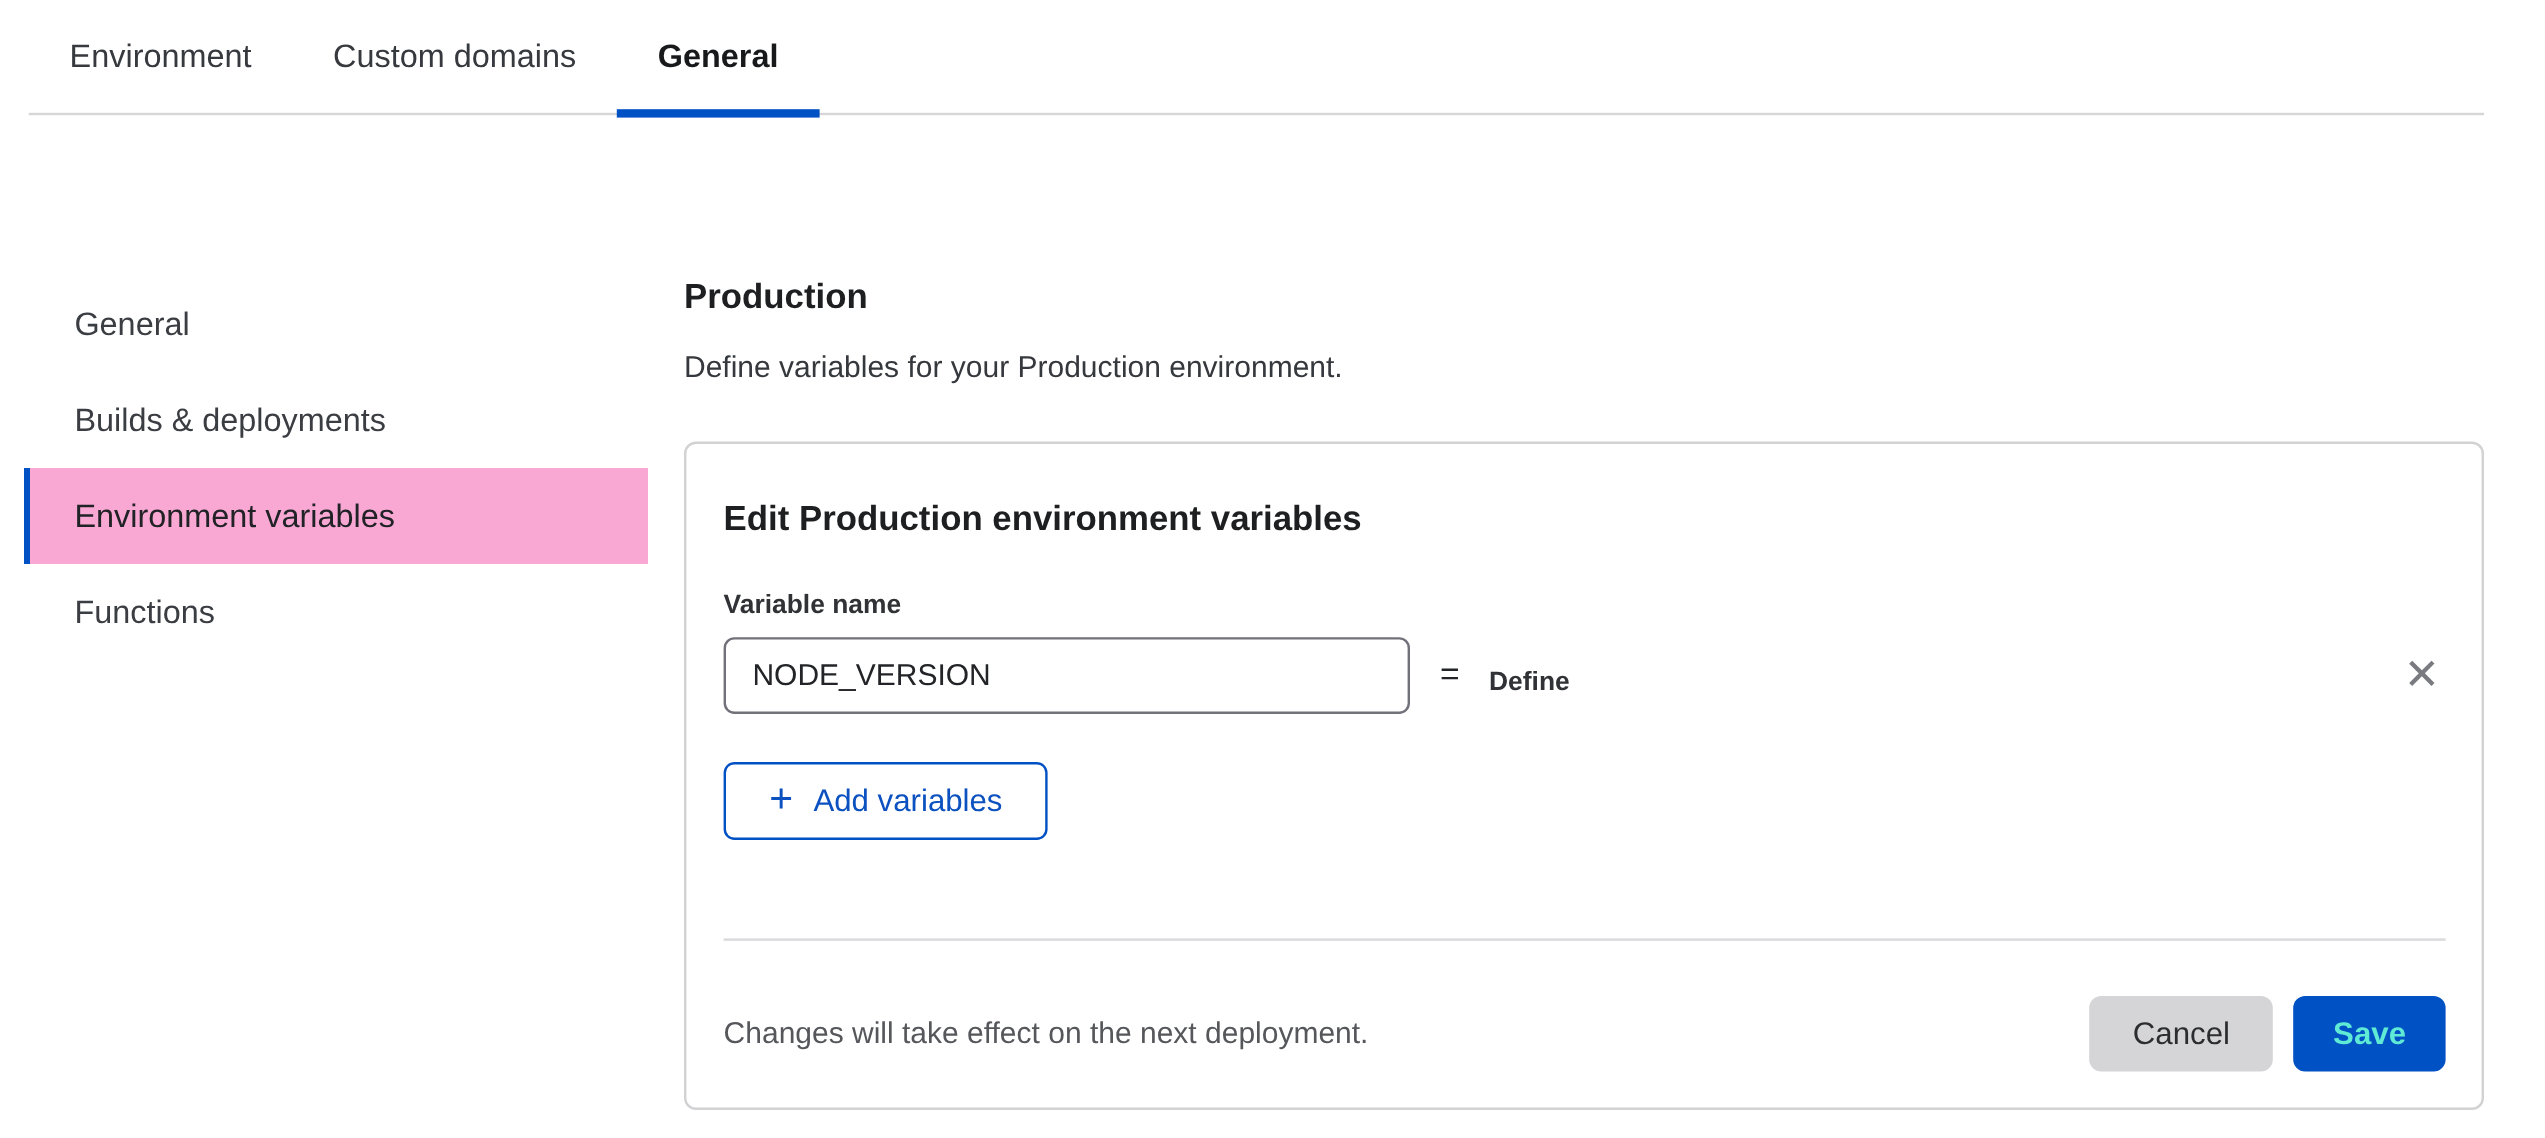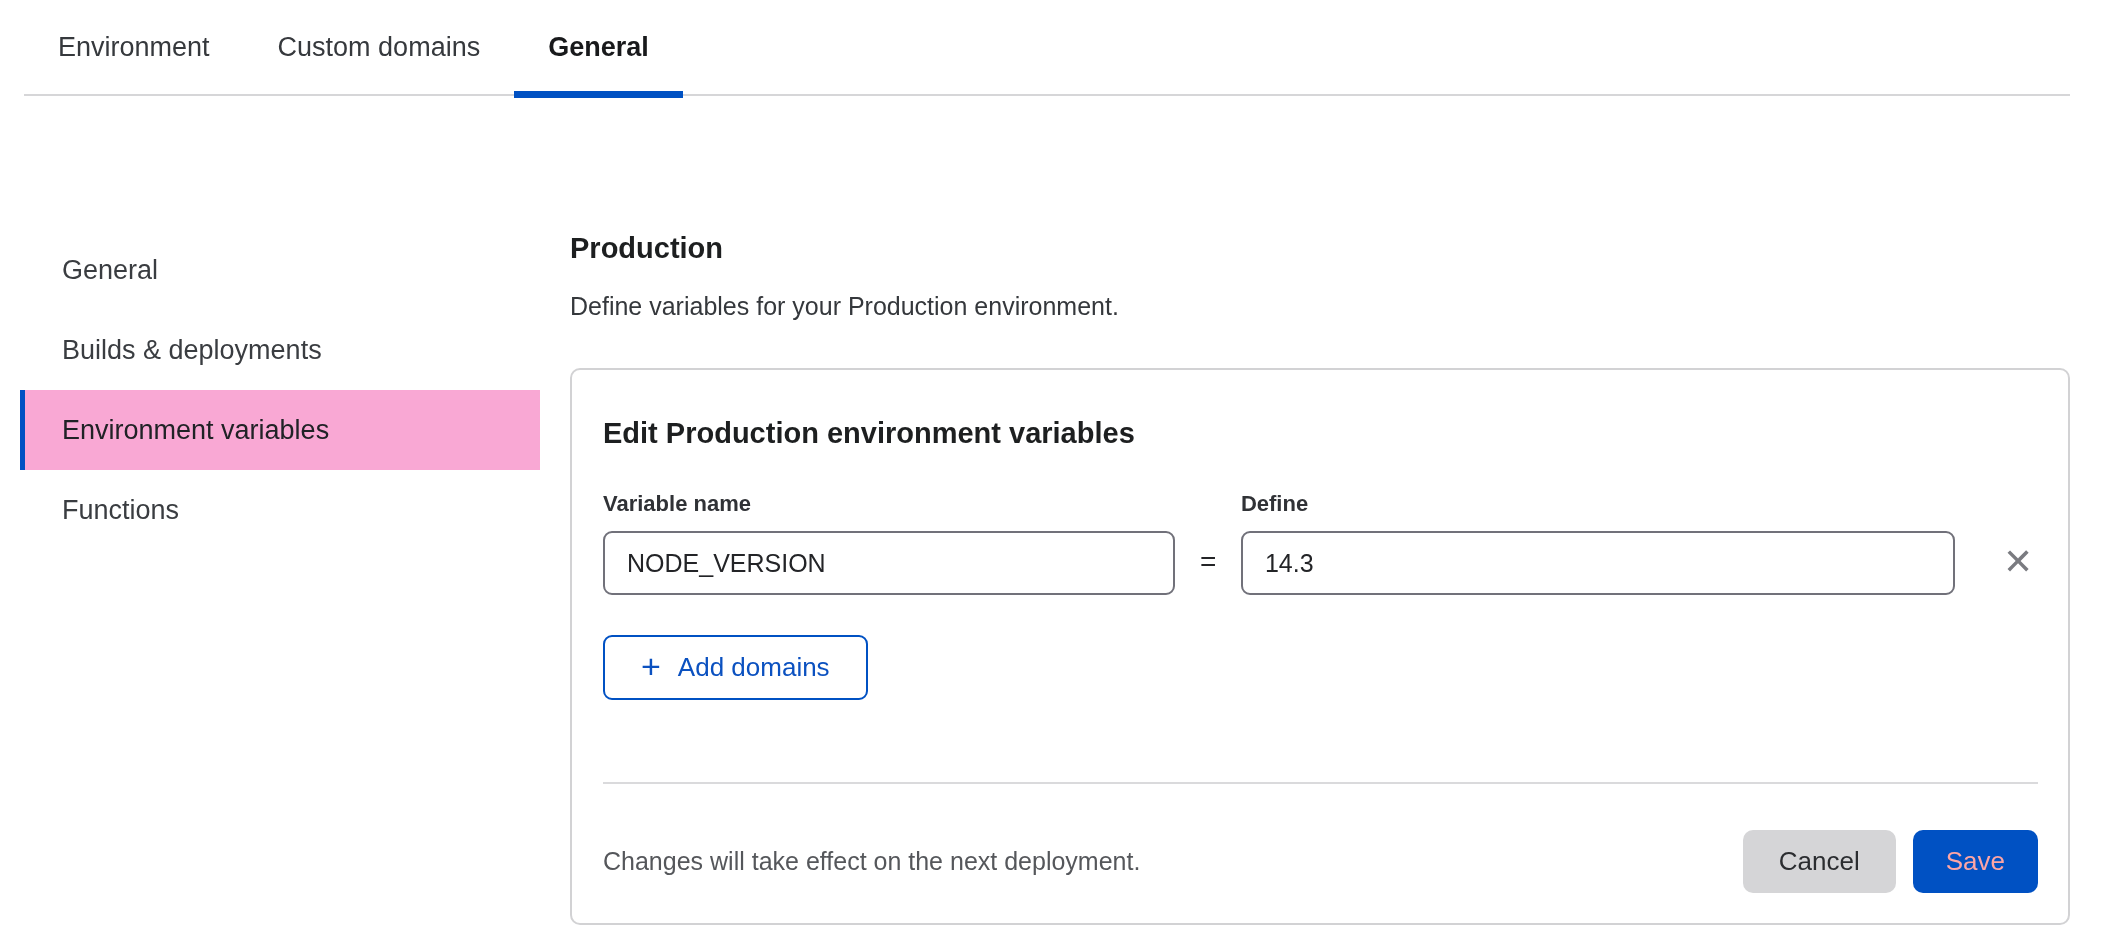--- a/index.html
+++ b/index.html
@@ -203,23 +203,24 @@
     font-size: 26px;
     cursor: pointer;
   }
   .btn-cancel {
     background: #d5d5d7;
     color: #2b2d30;
     padding: 0 36px;
   }
   .btn-save {
     background: #0051c3;
-    color: #fca5a5;
+    color: #5eead4;
     padding: 16px 33px;
     margin-left: 17px;
+    font-weight: bold;
   }
 </style>
 </head>
 <body>
 
 <header class="tab-bar">
   <div class="tab">Environment</div>
   <div class="tab">Custom domains</div>
   <div class="tab active">General</div>
 </header>
@@ -247,29 +248,28 @@
 
         <div class="field name-field">
           <label>Variable name</label>
           <input type="text" value="NODE_VERSION" style="">
         </div>
 
         <div class="equals">=</div>
 
         <div class="field value-field">
           <label>Define</label>
-          <input type="text" value="14.3" style="">
         </div>
 
         <button class="remove-btn">✕</button>
       </div>
 
       <button class="add-btn">
         <span class="plus">+</span>
-        <span>Add domains</span>
+        <span>Add variables</span>
       </button>
 
       <hr class="divider">
 
       <div class="card-footer">
         <span class="footer-note">Changes will take effect on the next deployment.</span>
         <div class="actions">
           <button class="btn btn-cancel">Cancel</button>
           <button class="btn btn-save">Save</button>
         </div>

